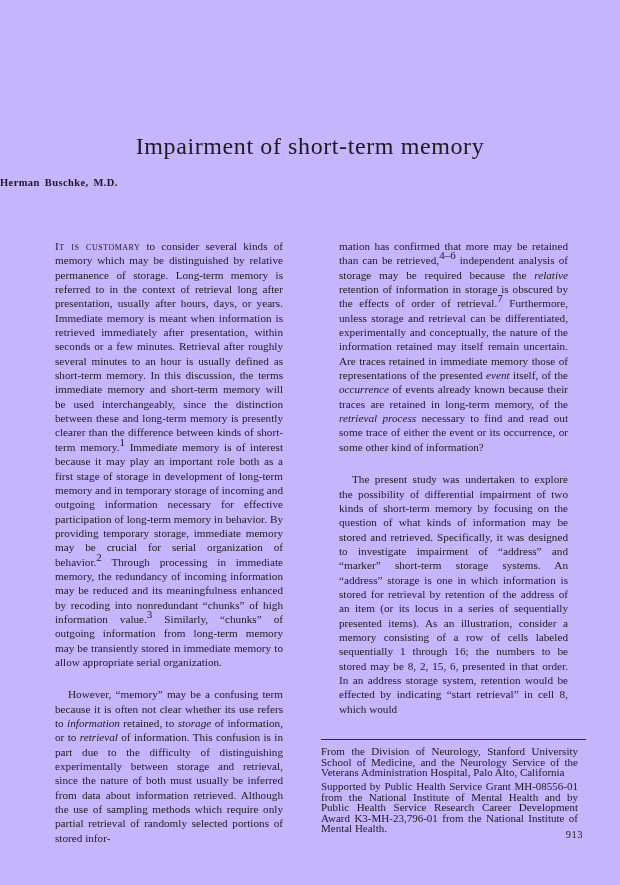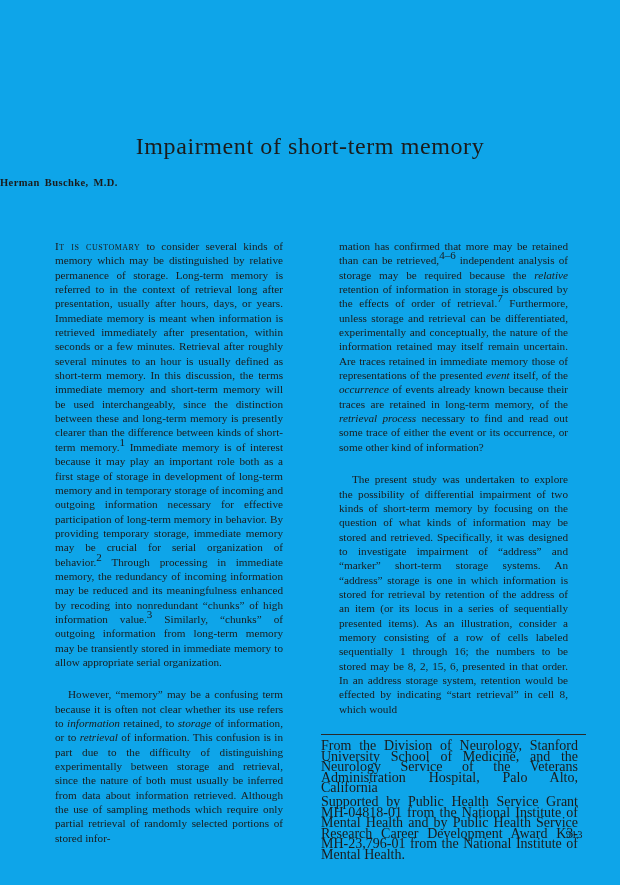--- a/index.html
+++ b/index.html
@@ -2,21 +2,21 @@
 <html><head>
 <meta charset="utf-8">
 <style>
   html, body { margin: 0; padding: 0; }
   body { background: #d8d8d8; }
   .sheet {
     position: relative;
     width: 620px;
     height: 885px;
     margin: 0 auto;
-    background: #0ea5e9;
+    background: #c4b5fd;
     font-family: "Liberation Serif", serif;
     color: #1b1b1b;
     overflow: hidden;
   }
   .title {
     position: absolute;
     top: 133px;
     left: 0;
     width: 100%;
     text-align: center;
@@ -67,21 +67,21 @@
     vertical-align: super;
   }
   .footnote-block { margin-top: auto; }
   .fn-rule {
     border: 0;
     border-top: 1.2px solid #2a2a2a;
     margin: 0 0 6px 0;
   }
   p.footnote {
     margin: 0 8px 3px 0;
-    font-size: 14px;
+    font-size: 11px;
     line-height: 10.6px;
     text-align: justify;
   }
   .page-number {
     position: absolute;
     right: 37px;
     top: 829px;
     font-size: 10.5px;
     letter-spacing: 0.5px;
     padding-left: 16px;
@@ -101,19 +101,19 @@
 
   <div class="col-right">
     <div id="col-right-body">
         <p class="body-para"><span>mation has confirmed that more may be retained than can be retrieved,</span><sup class="ref">4–6</sup><span> independent analysis of storage may be required because the </span><span class="it">relative</span><span> retention of information in storage is obscured by the effects of order of retrieval.</span><sup class="ref">7</sup><span> Furthermore, unless storage and retrieval can be differentiated, experimentally and conceptually, the nature of the information retained may itself remain uncertain. Are traces retained in immediate memory those of representations of the presented </span><span class="it">event</span><span> itself, of the </span><span class="it">occurrence</span><span> of events already known because their traces are retained in long-term memory, of the </span><span class="it">retrieval process</span><span> necessary to find and read out some trace of either the event or its occurrence, or some other kind of information?</span></p>
         <p class="body-para indent"><span>The present study was undertaken to explore the possibility of differential impairment of two kinds of short-term memory by focusing on the question of what kinds of information may be stored and retrieved. Specifically, it was designed to investigate impairment of “address” and “marker” short-term storage systems. An “address” storage is one in which information is stored for retrieval by retention of the address of an item (or its locus in a series of sequentially presented items). As an illustration, consider a memory consisting of a row of cells labeled sequentially 1 through 16; the numbers to be stored may be 8, 2, 15, 6, presented in that order. In an address storage system, retention would be effected by indicating “start retrieval” in cell 8, which would</span></p>
       </div>
     <div class="footnote-block">
       <hr class="fn-rule">
       <div id="footnotes">
           <p class="footnote">From the Division of Neurology, Stanford University School of Medicine, and the Neurology Service of the Veterans Administration Hospital, Palo Alto, California</p>
-          <p class="footnote">Supported by Public Health Service Grant MH-04818-01 from the National Institute of Mental Health and by Public Health Service Research Career Development Award K3-MH-23,796-01 from the National Institute of Mental Health.</p>
+          <p class="footnote">Supported by Public Health Service Grant MH-08556-01 from the National Institute of Mental Health and by Public Health Service Research Career Development Award K3-MH-23,796-01 from the National Institute of Mental Health.</p>
         </div>
     </div>
   </div>
 
   <div class="page-number">913</div>
 </div>
 
 </body></html>

